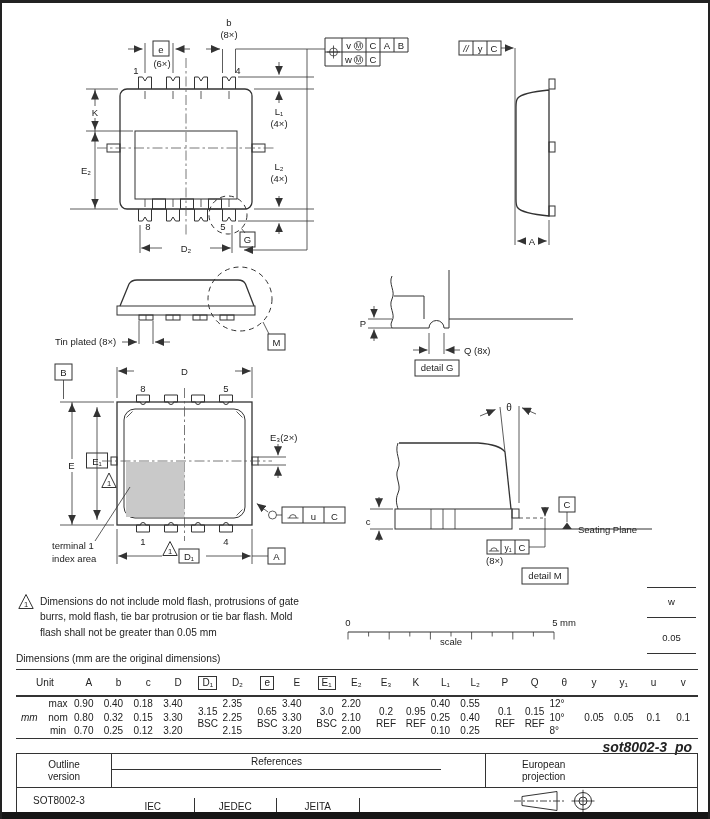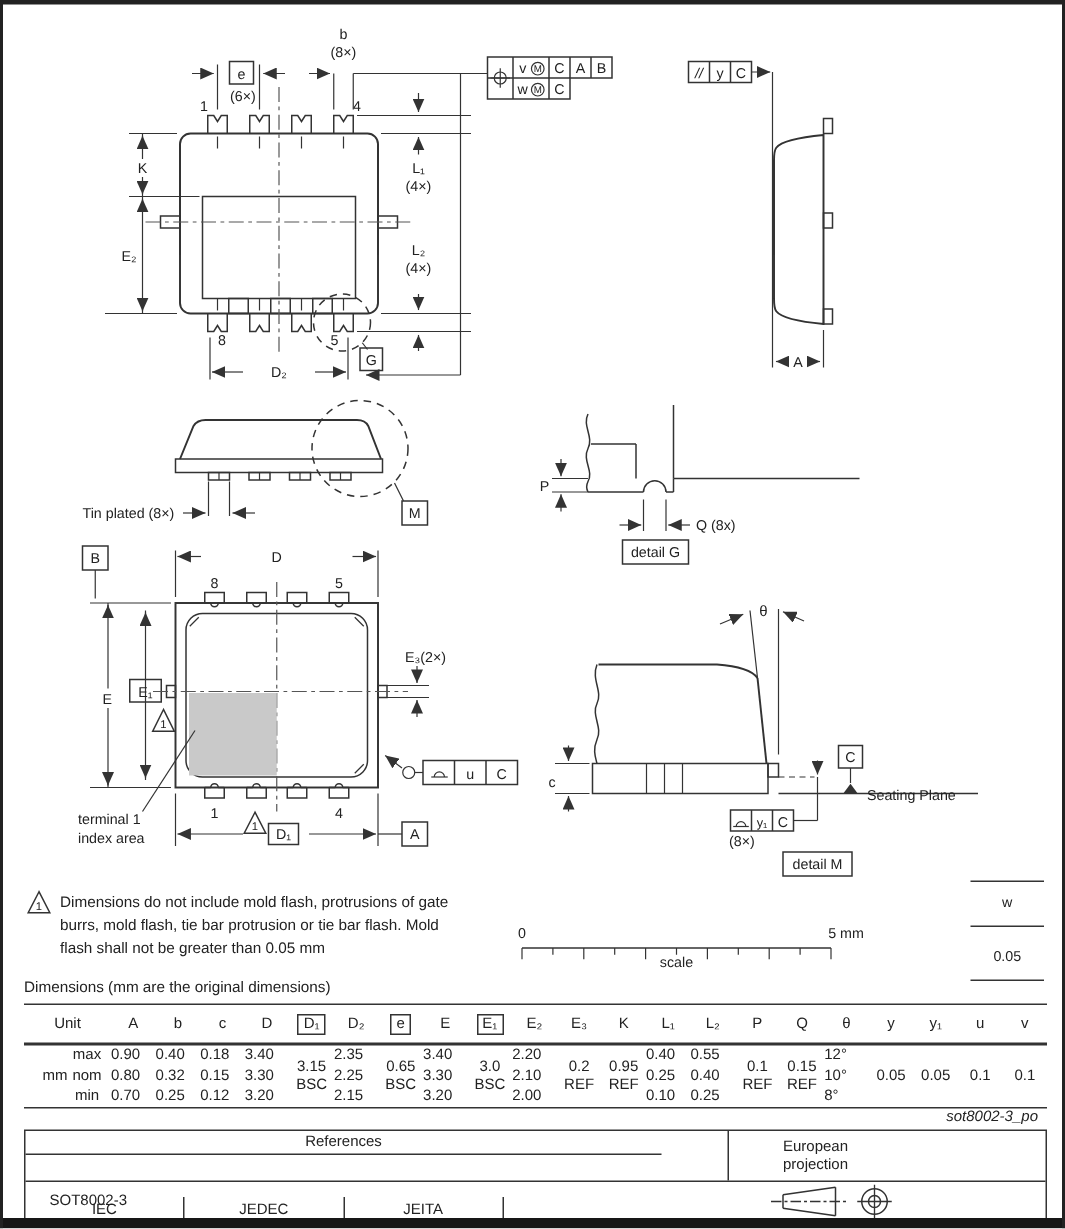--- a/index.html
+++ b/index.html
@@ -25,26 +25,26 @@
   
   #dimtable{position:absolute;left:14px;top:666px;width:682px;font-size:10px;}
   #dt-head{display:flex;align-items:center;height:25px;border-top:1.3px solid #333;border-bottom:2px solid #333;}
   #dt-body{display:flex;height:41px;border-bottom:1.4px solid #333;}
   .dtc.c0,.dtb.c0{width:58px;flex:none;}
   .dtc{flex:1;text-align:center;}
   .dtb{flex:1;}
   .dtb .dv{height:13.6px;line-height:13.6px;text-align:left;}
   .dtb.span{display:flex;flex-direction:column;justify-content:center;text-align:center;line-height:11.5px;}
   .dtb.c0{display:flex;align-items:center;}
-  .mmu{width:24px;padding-left:5px;text-align:right;}
+  .mmu{width:24px;padding-left:5px;text-align:left;font-style:italic;}
   .rls{flex:1;padding-right:3px;text-align:center;}
   .rl{height:13.6px;line-height:13.6px;}
   .hbox{border:1px solid #333;padding:0 3px;display:inline-block;line-height:12px;}
   
-  #dwgcode{position:absolute;right:16px;top:736px;font-size:10px;font-style:italic;}
+  #dwgcode{position:absolute;right:16px;top:736px;font-size:14px;font-style:italic;font-weight:bold;}
   
   #footer{position:absolute;left:14px;top:750px;width:682px;box-sizing:border-box;border:1.4px solid #333;font-size:10px;}
   .ft-top{display:flex;height:33px;border-bottom:1.2px solid #333;}
   .ft-outline{width:94px;flex:none;border-right:1.2px solid #333;display:flex;flex-direction:column;justify-content:center;align-items:center;line-height:12px;}
   .ft-refs{flex:1;display:flex;flex-direction:column;gap:28px;}
   .ft-refs-hd{height:15px;line-height:15px;text-align:center;border-bottom:1.2px solid #333;}
   .ft-refs-row{flex:1;display:flex;}
   .ft-ref{flex:1;border-right:1.2px solid #333;text-align:center;line-height:17px;}
   .ft-euro{width:212px;flex:none;display:flex;flex-direction:column;justify-content:center;padding-left:36px;box-sizing:border-box;line-height:12px;margin-left:44px;}
   .ft-bottom{height:26px;position:relative;}
@@ -574,20 +574,24 @@
           <div class="dl">0.1</div>
         </div>
       </div>
 </div>
 
 <div id="dwgcode">sot8002-3_po</div>
 
 
 <div id="footer">
   <div class="ft-top">
+    <div class="ft-outline">
+      <span>Outline</span>
+      <span>version</span>
+    </div>
     <div class="ft-refs">
       <div class="ft-refs-hd">References</div>
       <div class="ft-refs-row">
         <div class="ft-ref">IEC</div>
         <div class="ft-ref">JEDEC</div>
         <div class="ft-ref">JEITA</div>
         <div class="ft-ref" style="border-right:none"></div>
       </div>
     </div>
     <div class="ft-euro" style="border-left:1.2px solid #333">

